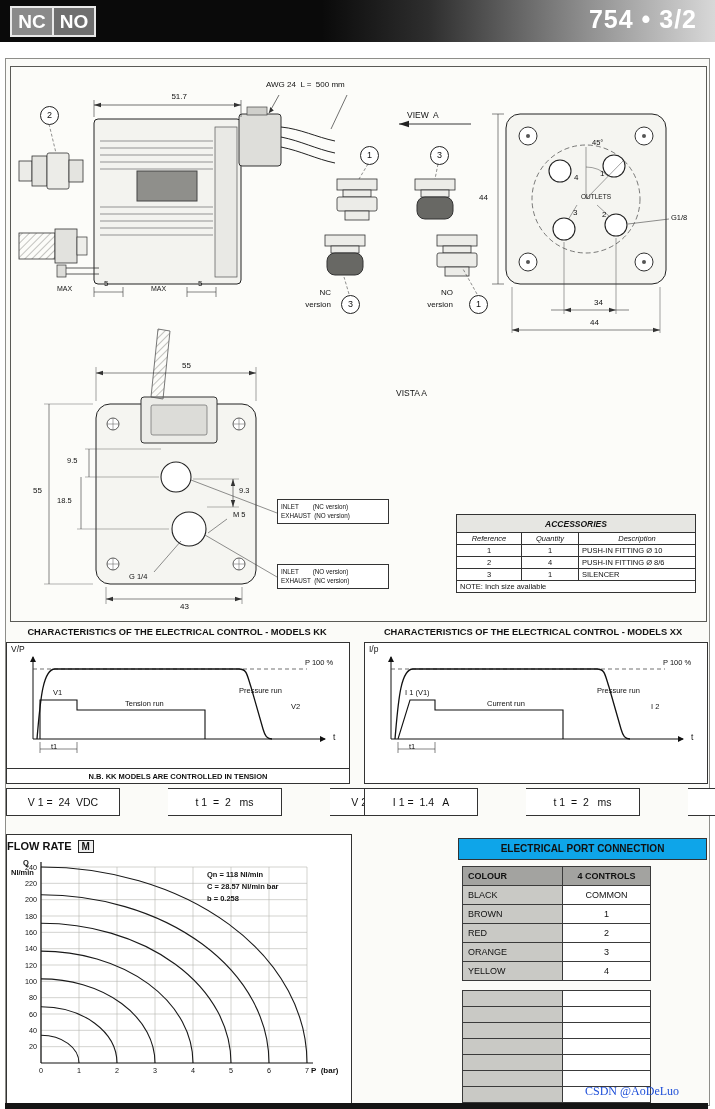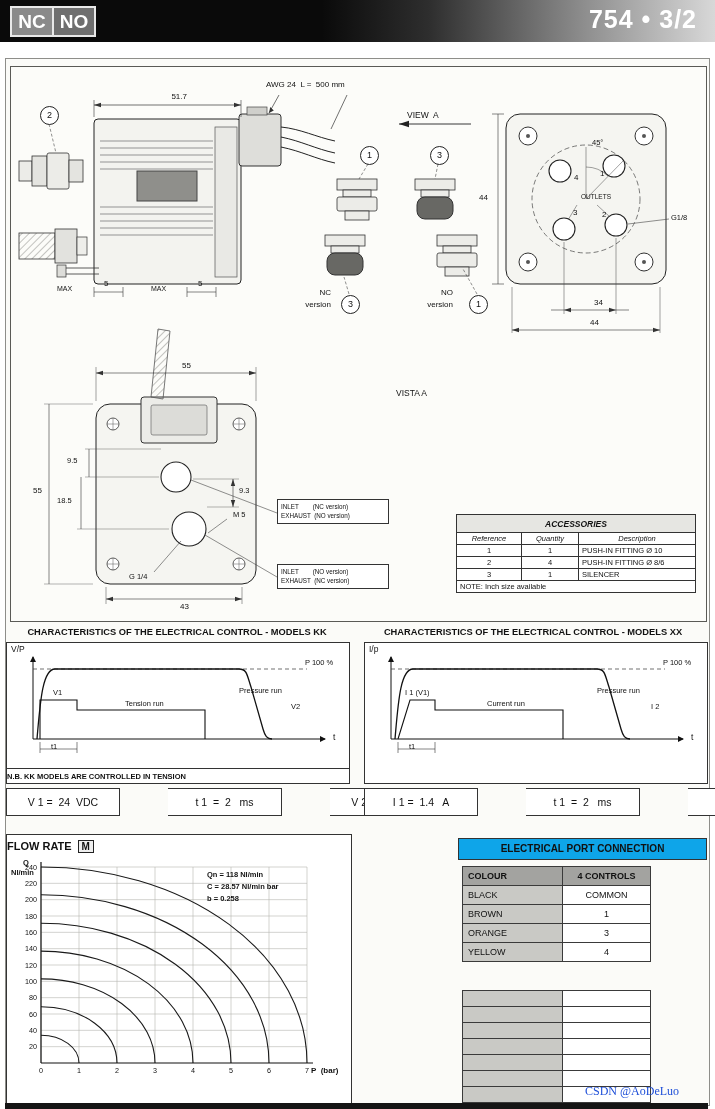--- a/index.html
+++ b/index.html
@@ -29,21 +29,21 @@
   .acc{position:absolute;left:445px;top:447px;width:240px;border-collapse:collapse;background:#fff;}
   .acc td,.acc th{border:1px solid #333;font-size:7.5px;padding:1px 3px;}
   .acc .ttl{text-align:center;font-style:italic;font-weight:bold;font-size:8.5px;background:#e6e6e2;height:15px;}
   .acc .hd{font-style:italic;text-align:center;background:#fff;}
   .acc .ctr{text-align:center;}
   
   .ctrl-title{position:absolute;width:346px;text-align:center;font-weight:bold;font-size:9.3px;}
   .ctrl-panel{position:absolute;width:342px;height:140px;border:1px solid #333;background:#fff;}
   .ctrl-panel svg{position:absolute;left:0;top:0;}
   .nb{position:absolute;left:0;bottom:0;width:100%;height:15px;border-top:1px solid #333;
-      font-size:7.5px;font-weight:bold;padding-top:3px;box-sizing:border-box;}
+      text-align:center;font-size:7.5px;font-weight:bold;padding-top:3px;box-sizing:border-box;}
   .values-row{position:absolute;display:flex;height:28px;gap:48px;}
   .vcell{width:114px;box-sizing:border-box;border:1px solid #333;border-left:none;display:flex;
       align-items:center;justify-content:center;font-size:10.5px;background:#fff;white-space:pre;}
   .vcell:first-child{border-left:1px solid #333;}
   
   .flow-panel{position:absolute;left:6px;top:834px;width:344px;height:268px;border:1px solid #333;background:#fff;}
   .flow-title{position:absolute;left:0;top:5px;width:344px;font-weight:bold;font-size:11px;}
   .flow-title .badge{display:inline-block;border:1px solid #222;padding:0 3px;margin-left:6px;font-size:10px;background:#eee;}
   #flow-svg{position:absolute;left:0;top:22px;}
   
@@ -479,20 +479,24 @@
   </tr>
   <tr>
     <td class="colcell">BLACK</td>
     <td class="ctlcell">COMMON</td>
   </tr>
   <tr>
     <td class="colcell">BROWN</td>
     <td class="ctlcell">1</td>
   </tr>
   <tr>
+    <td class="colcell">RED</td>
+    <td class="ctlcell">2</td>
+  </tr>
+  <tr>
     <td class="colcell">ORANGE</td>
     <td class="ctlcell">3</td>
   </tr>
   <tr>
     <td class="colcell">YELLOW</td>
     <td class="ctlcell">4</td>
   </tr>
 </tbody>
   </table>
 <table class="port-table empty" style="top:990px">

